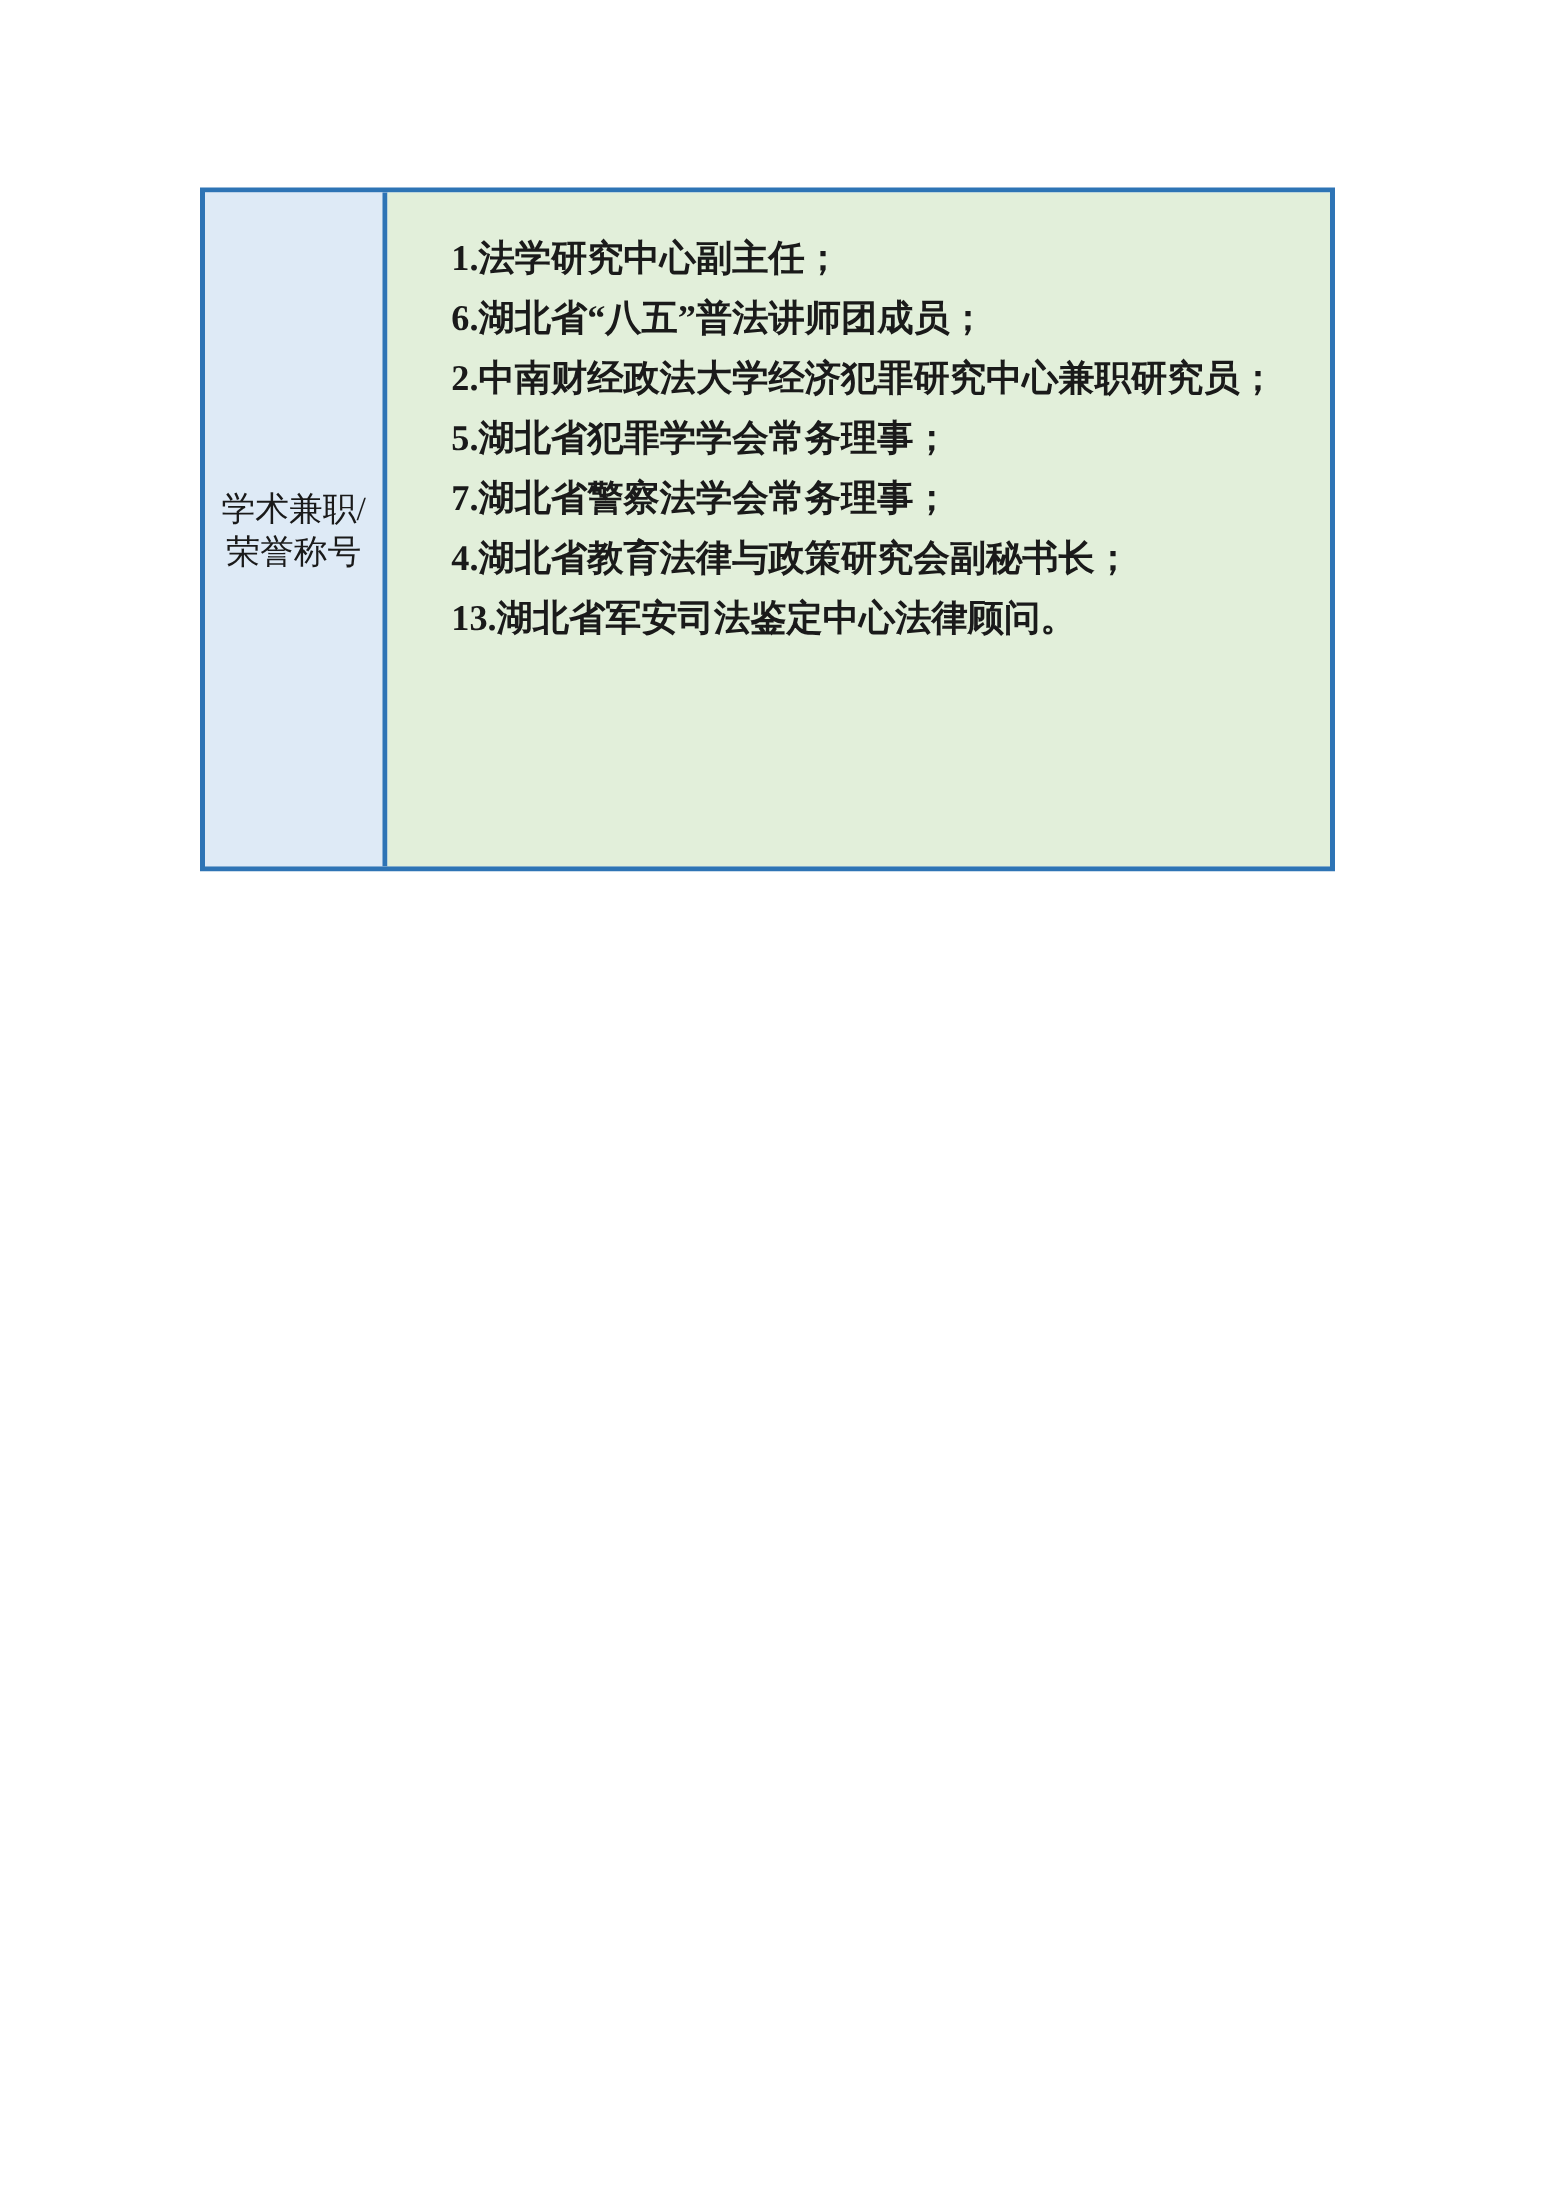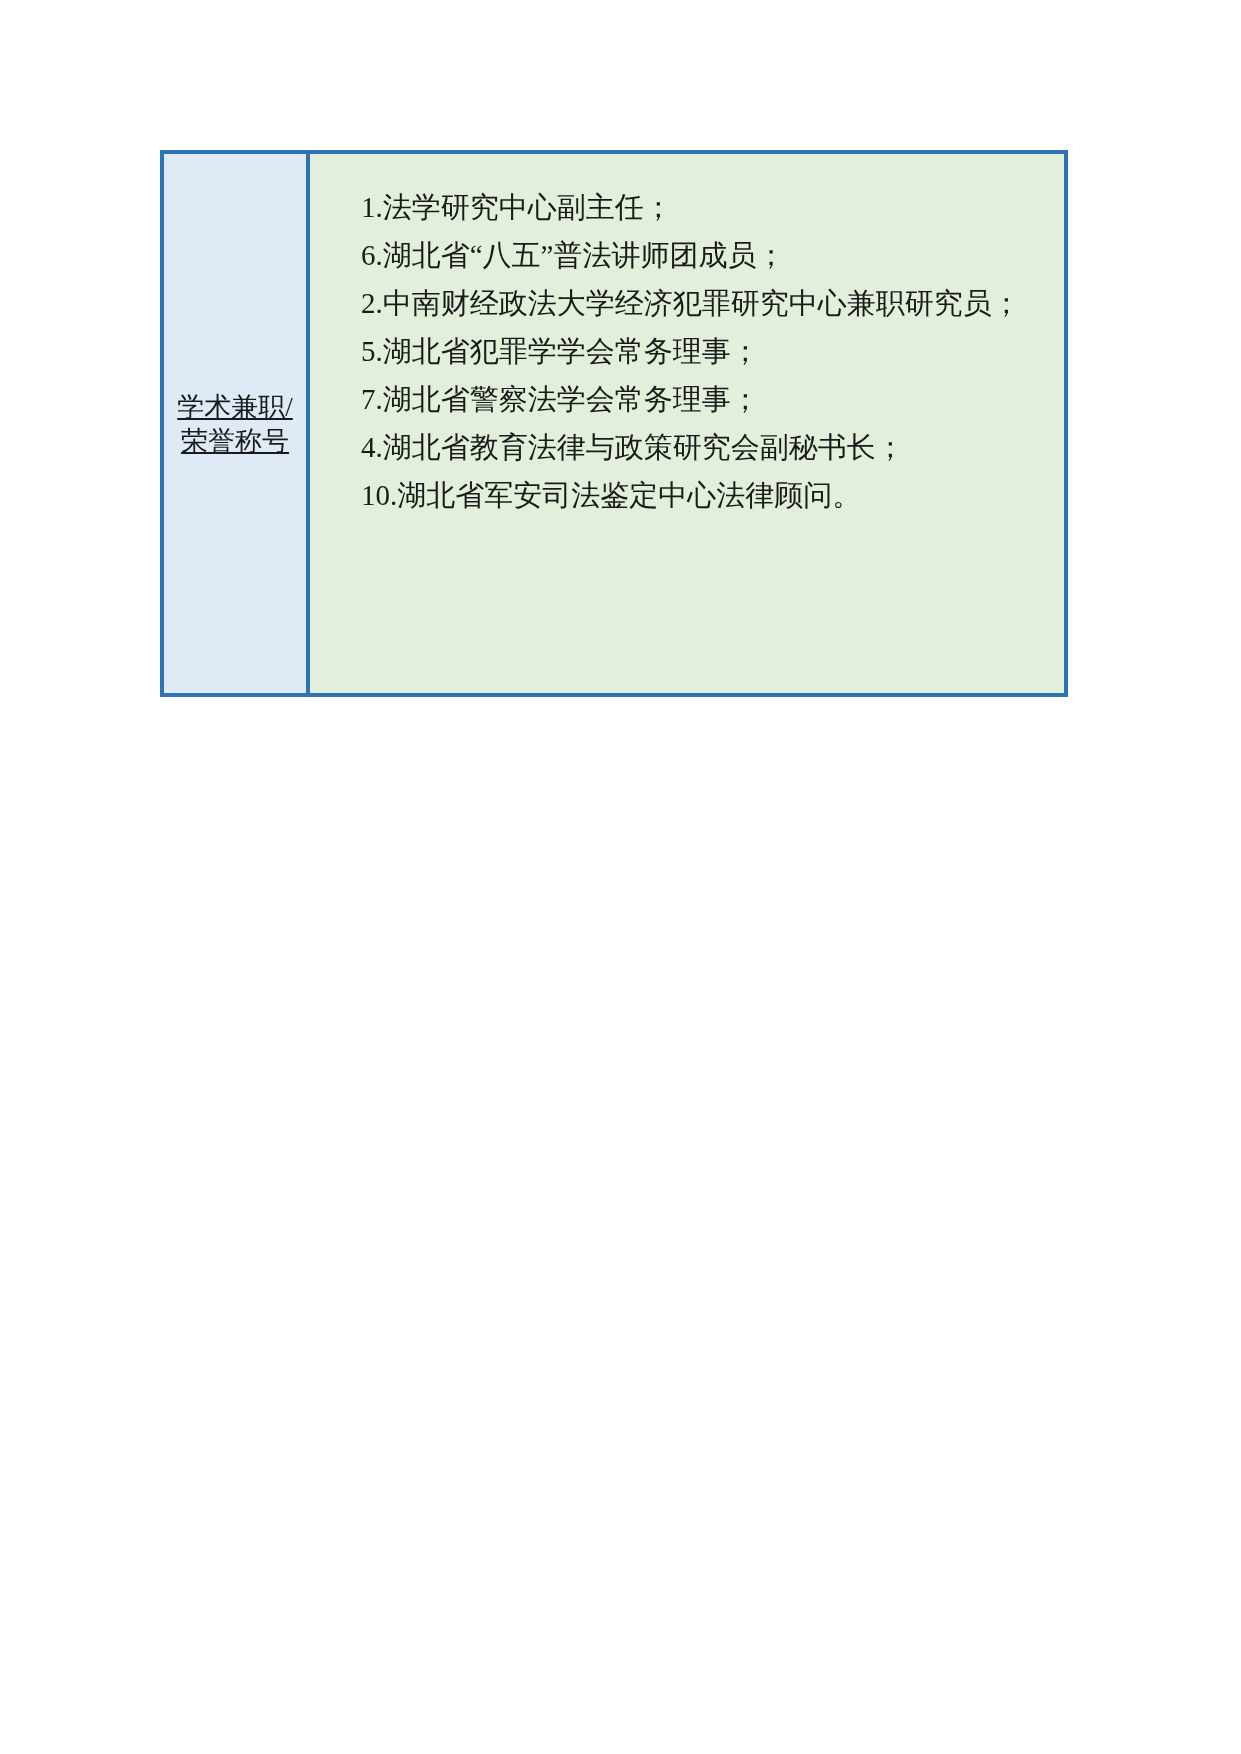--- a/index.html
+++ b/index.html
@@ -33,32 +33,32 @@
     border-right: 4px solid #2E74B5;
     background: #DEEAF6;
     display: flex;
     flex-direction: column;
     align-items: center;
     justify-content: center;
     text-align: center;
     color: #1a1a1a;
     font-size: 27px;
     line-height: 34px;
-    text-decoration: underline;
   }
   .content-cell {
     flex: 1 1 auto;
     box-sizing: border-box;
     background: #E2EFDA;
     padding: 38px 16px 0 51px;
   }
   .items-list {
     list-style: none;
     margin: 0;
     padding: 0;
+    font-weight: bold;
   }
   .items-list .item {
     color: #1a1a1a;
     font-size: 29px;
     line-height: 30px;
     margin: 0 0 18px 0;
     white-space: nowrap;
   }
 </style>
 </head>
@@ -71,17 +71,17 @@
       <span>荣誉称号</span>
     </div>
     <div class="content-cell">
       <ul class="items-list">
           <li class="item">1.法学研究中心副主任；</li>
           <li class="item">6.湖北省“八五”普法讲师团成员；</li>
           <li class="item">2.中南财经政法大学经济犯罪研究中心兼职研究员；</li>
           <li class="item">5.湖北省犯罪学学会常务理事；</li>
           <li class="item">7.湖北省警察法学会常务理事；</li>
           <li class="item">4.湖北省教育法律与政策研究会副秘书长；</li>
-          <li class="item">10.湖北省军安司法鉴定中心法律顾问。</li>
+          <li class="item">13.湖北省军安司法鉴定中心法律顾问。</li>
         </ul>
     </div>
   </div>
 </div>
 
 </body></html>

